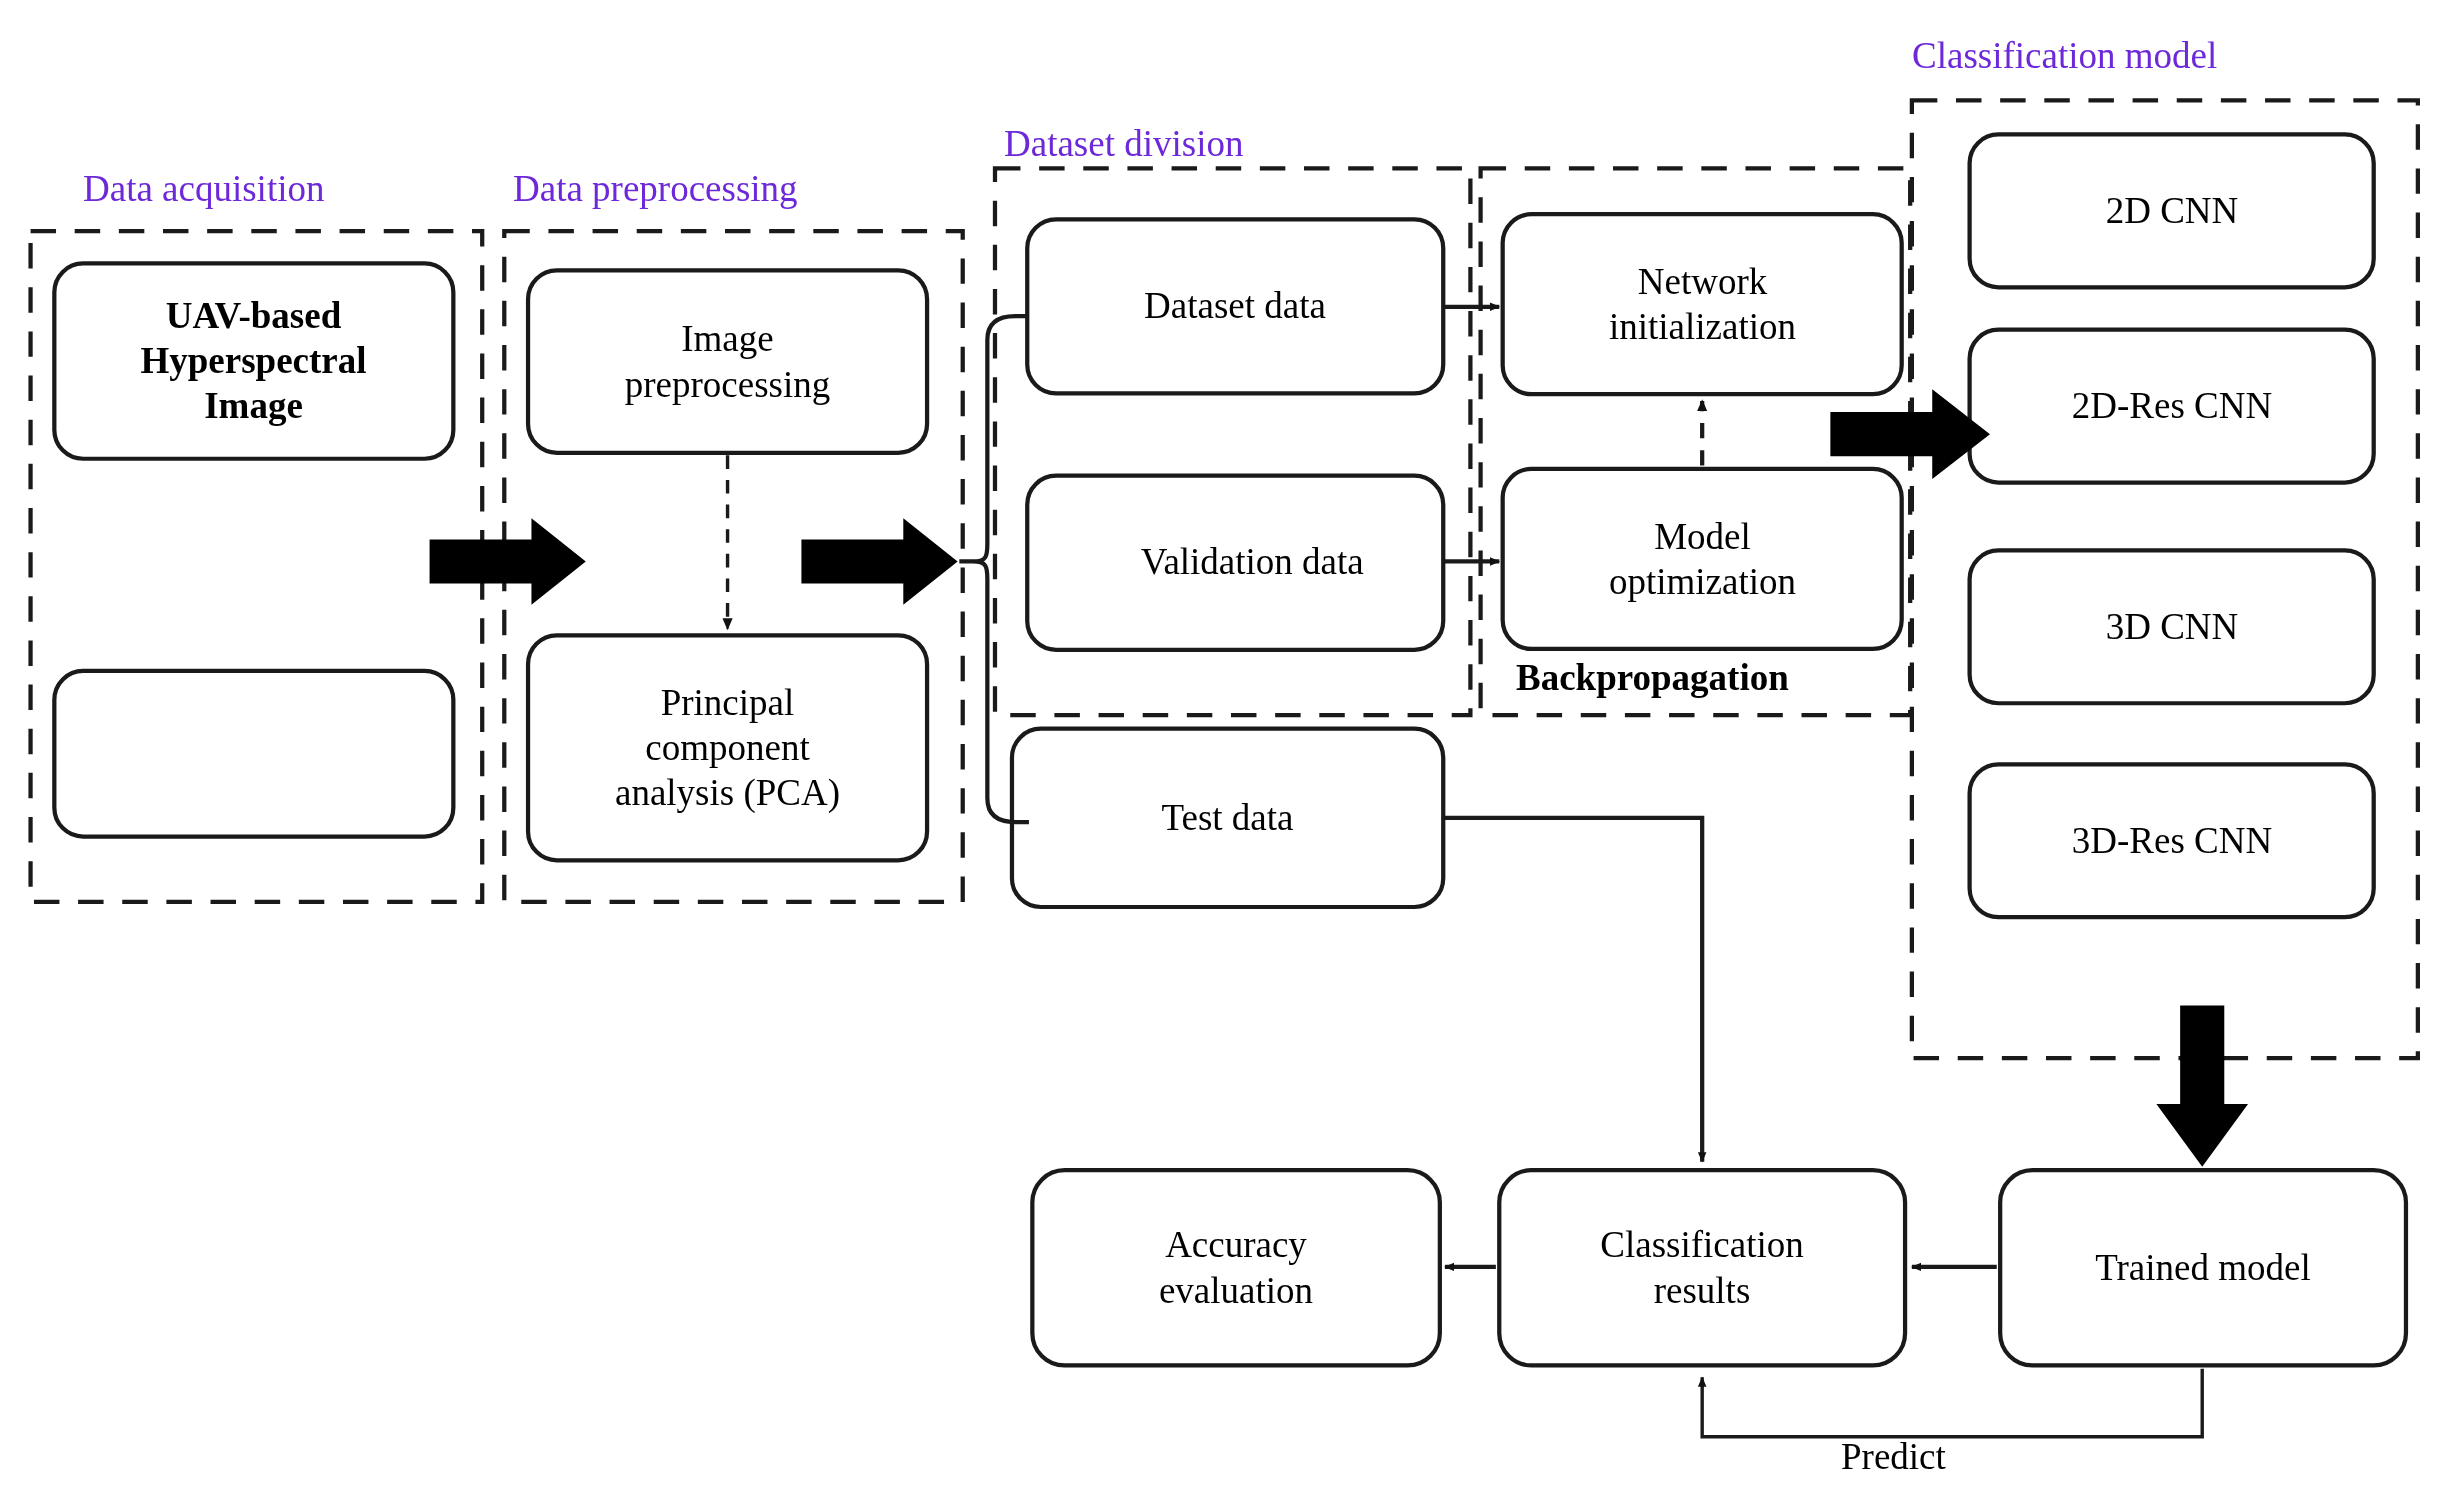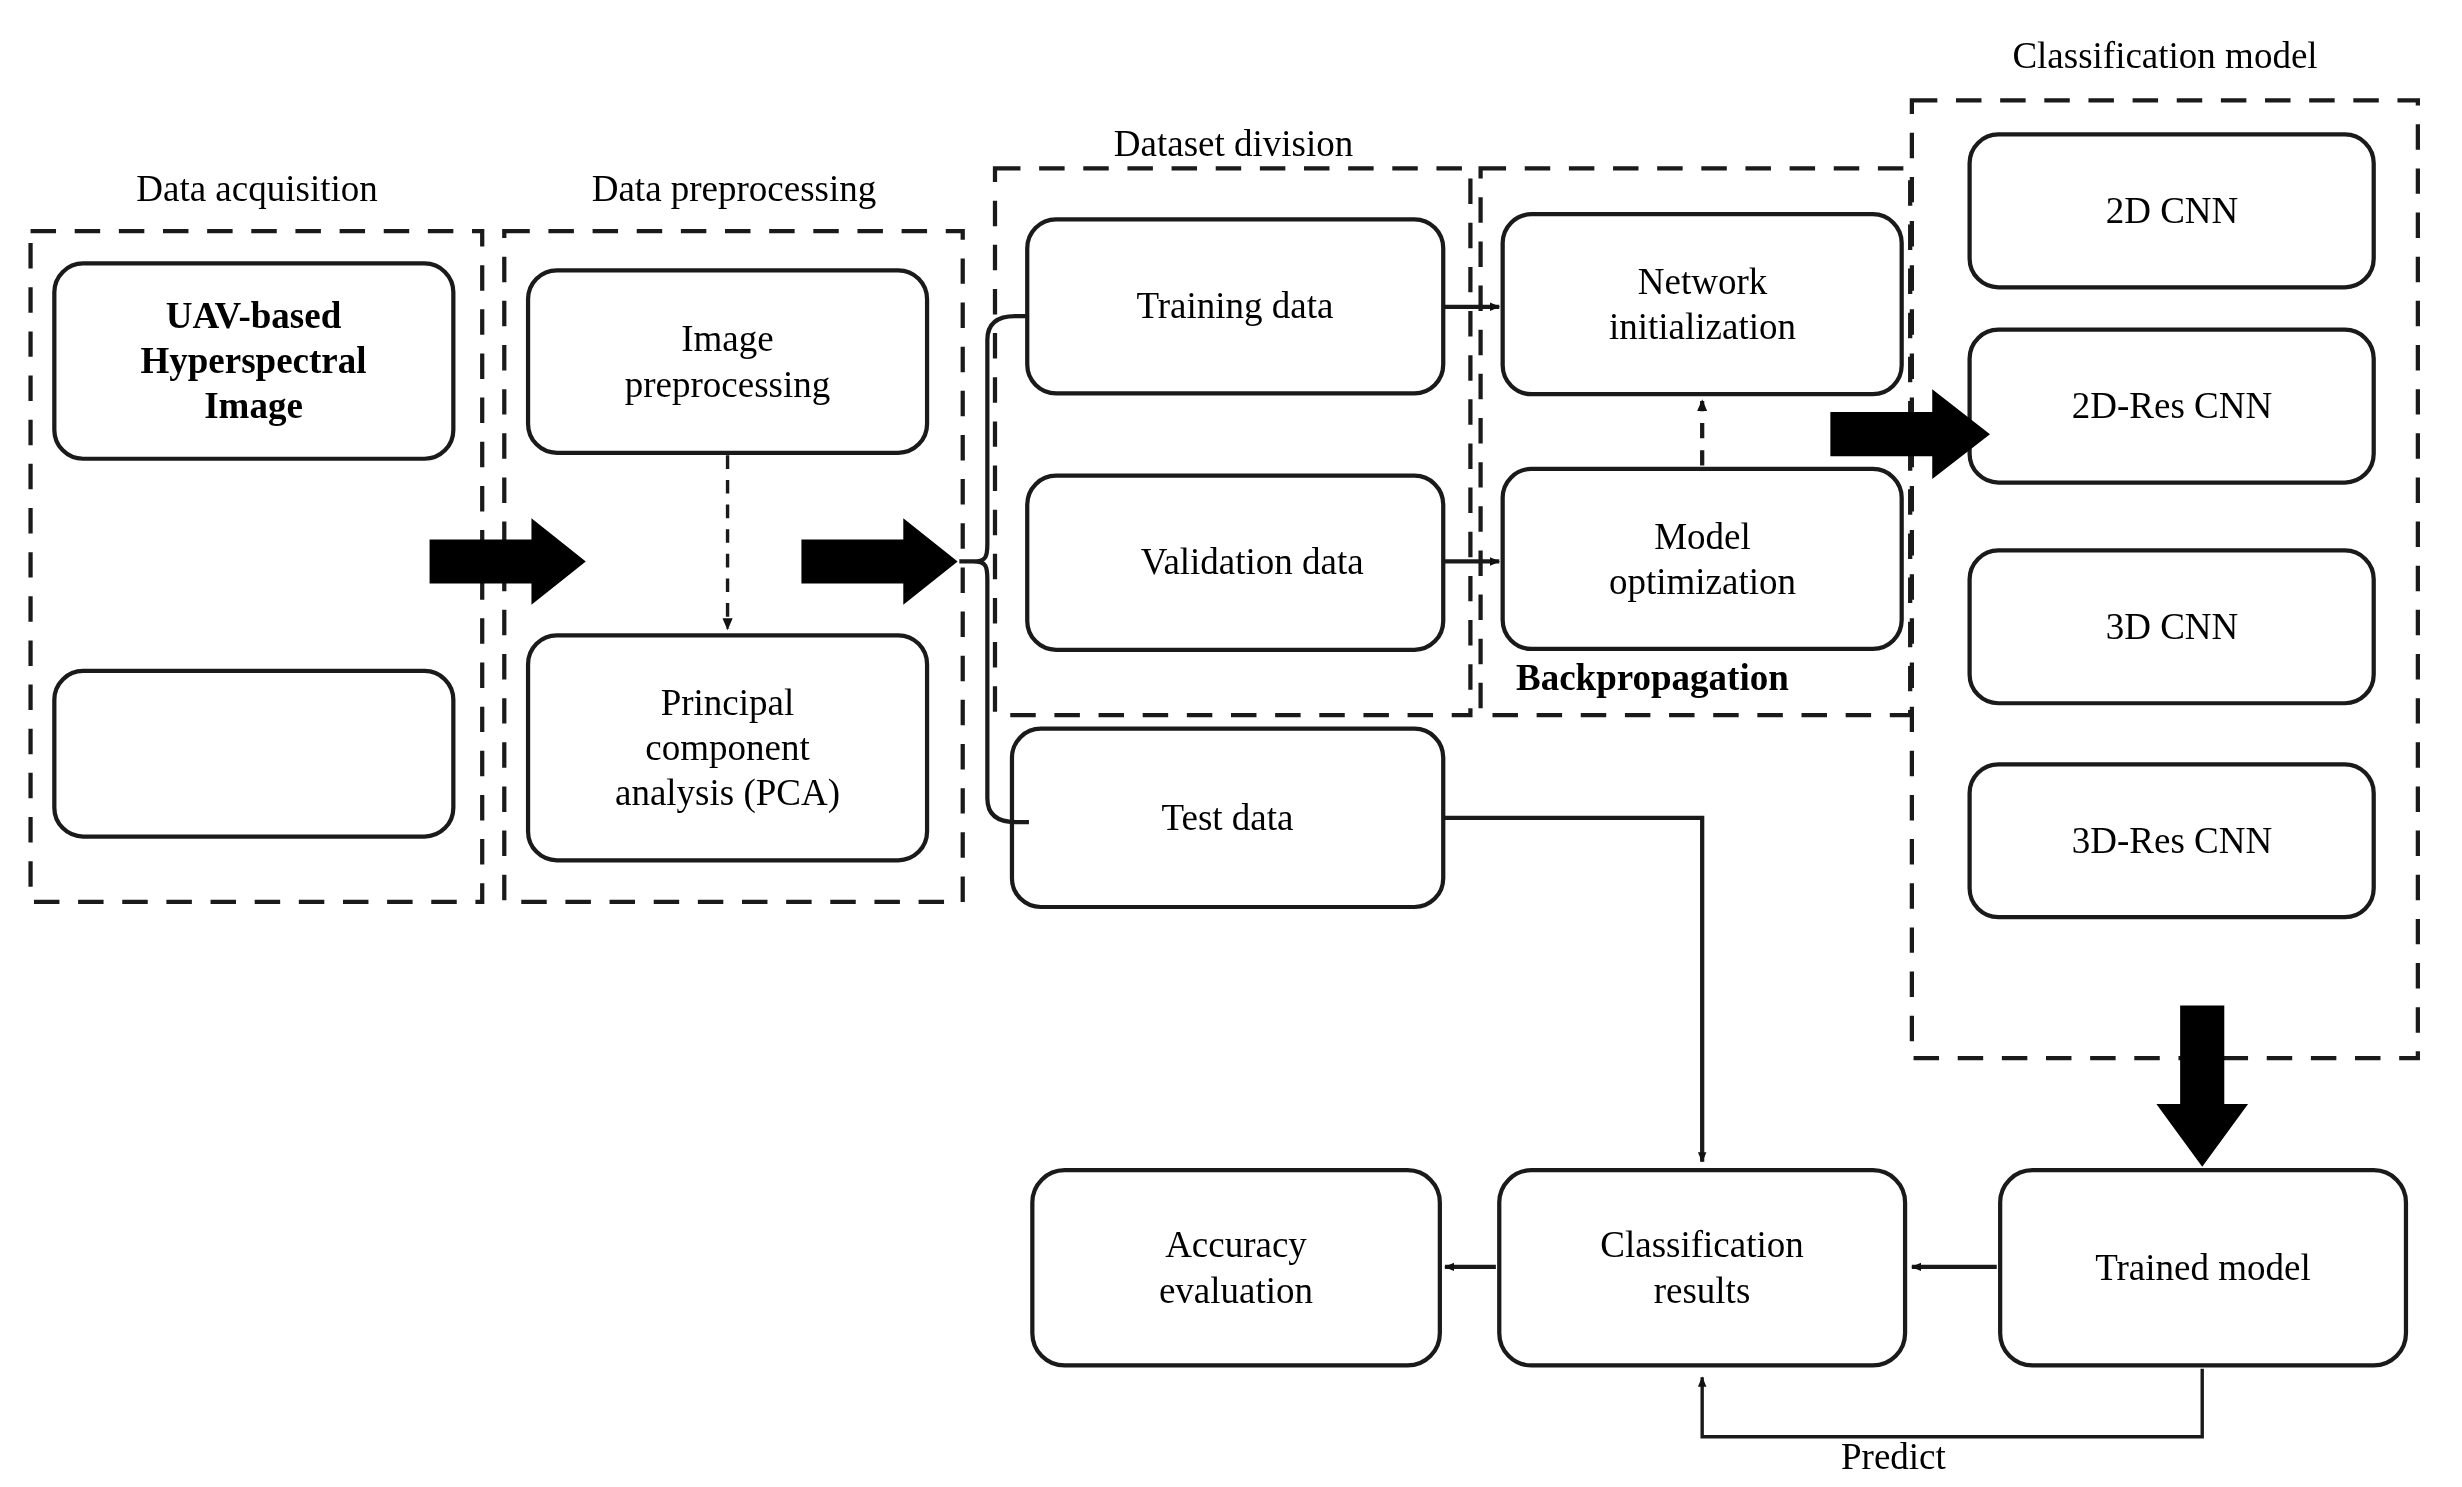--- a/index.html
+++ b/index.html
@@ -19,23 +19,22 @@
     position: absolute;
     left: 0;
     top: 0;
     width: 2462px;
     height: 1488px;
   }
   .grp-label {
     position: absolute;
     font-family: "Liberation Serif", "DejaVu Serif", serif;
     font-size: 37px;
-    color: #000000;
+    color: #6d28d9;
     white-space: nowrap;
-    text-align: center;
     line-height: 1;
   }
   .node {
     position: absolute;
     display: flex;
     align-items: center;
     justify-content: center;
     text-align: center;
     font-family: "Liberation Serif", "DejaVu Serif", serif;
     font-size: 37px;
@@ -140,21 +139,21 @@
   <div class="grp-label" style="left:513px; top:170px; width:442px;">Data preprocessing</div>
   <div class="grp-label" style="left:1004px; top:97px; width:459px;margin-top:28px;">Dataset division</div>
   <div class="grp-label" style="left:1912px; top:37px; width:506px;">Classification model</div>
   <div class="bp-label" style="left:1516px; top:656px;">Backpropagation</div>
 
   <div class="node" style="left:54px;  top:263px;  width:399px; height:195px;font-weight:bold;">UAV-based<br>Hyperspectral<br>Image</div>
 
   <div class="node" style="left:528px; top:270px;  width:399px; height:183px;">Image<br>preprocessing</div>
   <div class="node" style="left:528px; top:635px;  width:399px; height:225px;">Principal<br>component<br>analysis (PCA)</div>
 
-  <div class="node" style="left:1027px; top:219px; width:416px; height:174px;">Training data</div>
+  <div class="node" style="left:1027px; top:219px; width:416px; height:174px;">Dataset data</div>
   <div class="node" style="left:1027px; top:475px; width:416px; height:174px;padding-left:43px;">Validation data</div>
   <div class="node" style="left:1503px; top:214px; width:399px; height:180px;">Network<br>initialization</div>
 
   <div class="node" style="left:1012px; top:729px; width:431px; height:178px;">Test data</div>
   <div class="node" style="left:1503px; top:469px; width:399px; height:180px;">Model<br>optimization</div>
 
   <div class="node" style="left:1970px; top:134px; width:404px; height:153px;text-align:center;">2D CNN</div>
   <div class="node" style="left:1970px; top:329px; width:404px; height:153px;">2D-Res CNN</div>
   <div class="node" style="left:1970px; top:550px; width:404px; height:153px;">3D CNN</div>
   <div class="node" style="left:1970px; top:764px; width:404px; height:153px;">3D-Res CNN</div>

